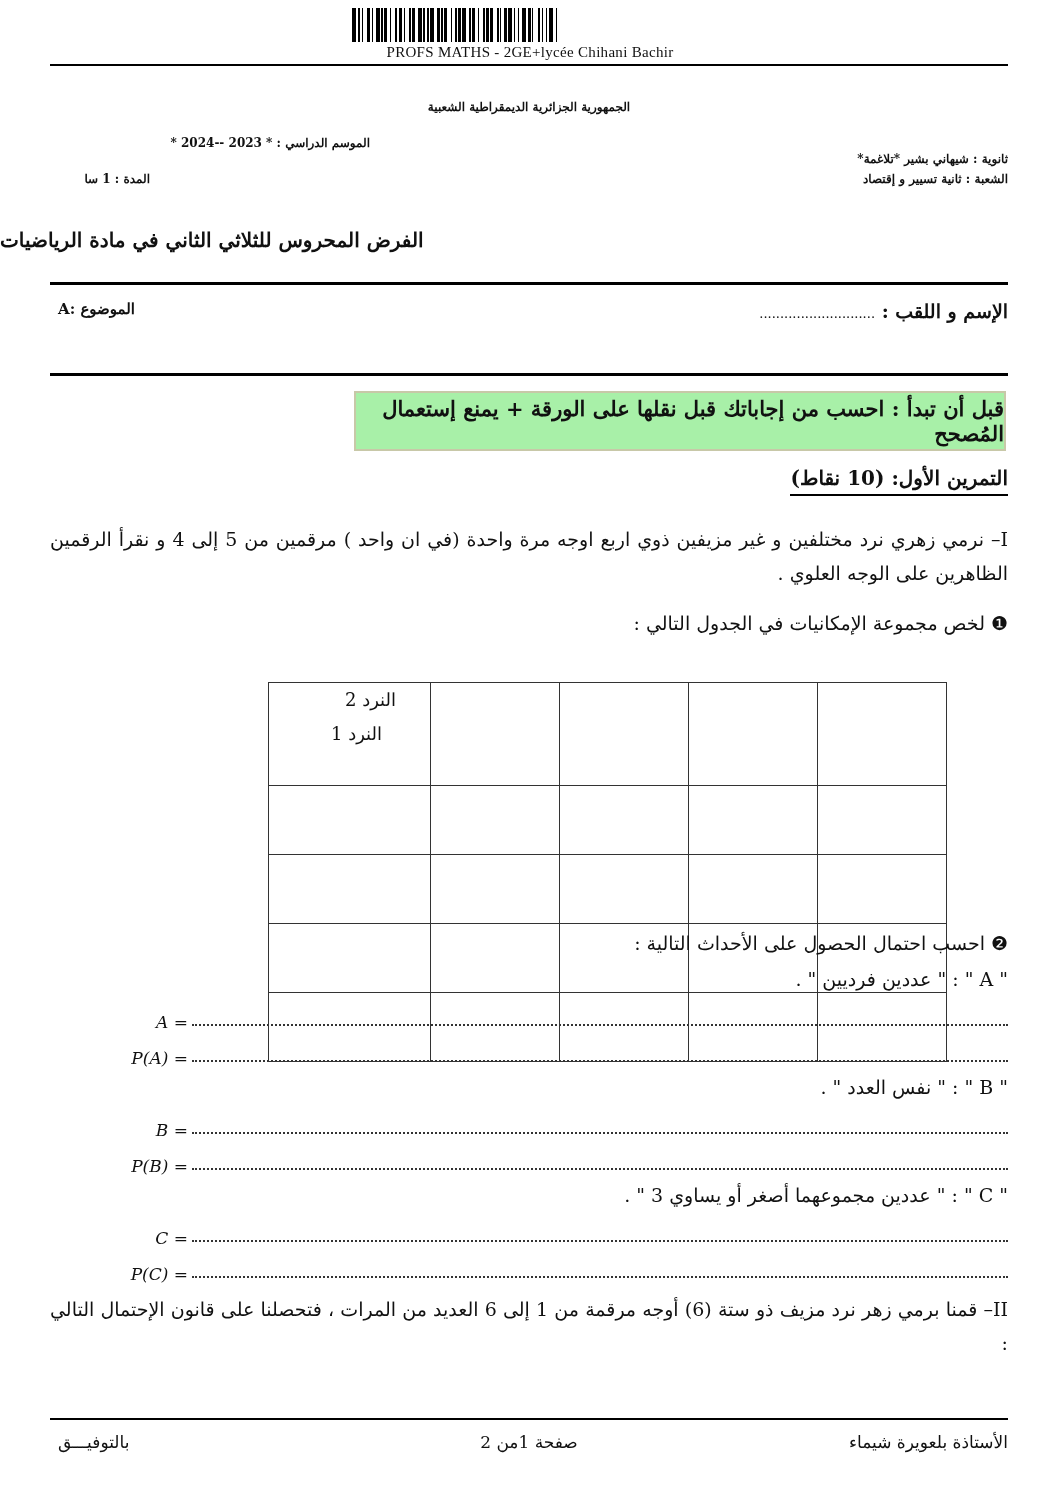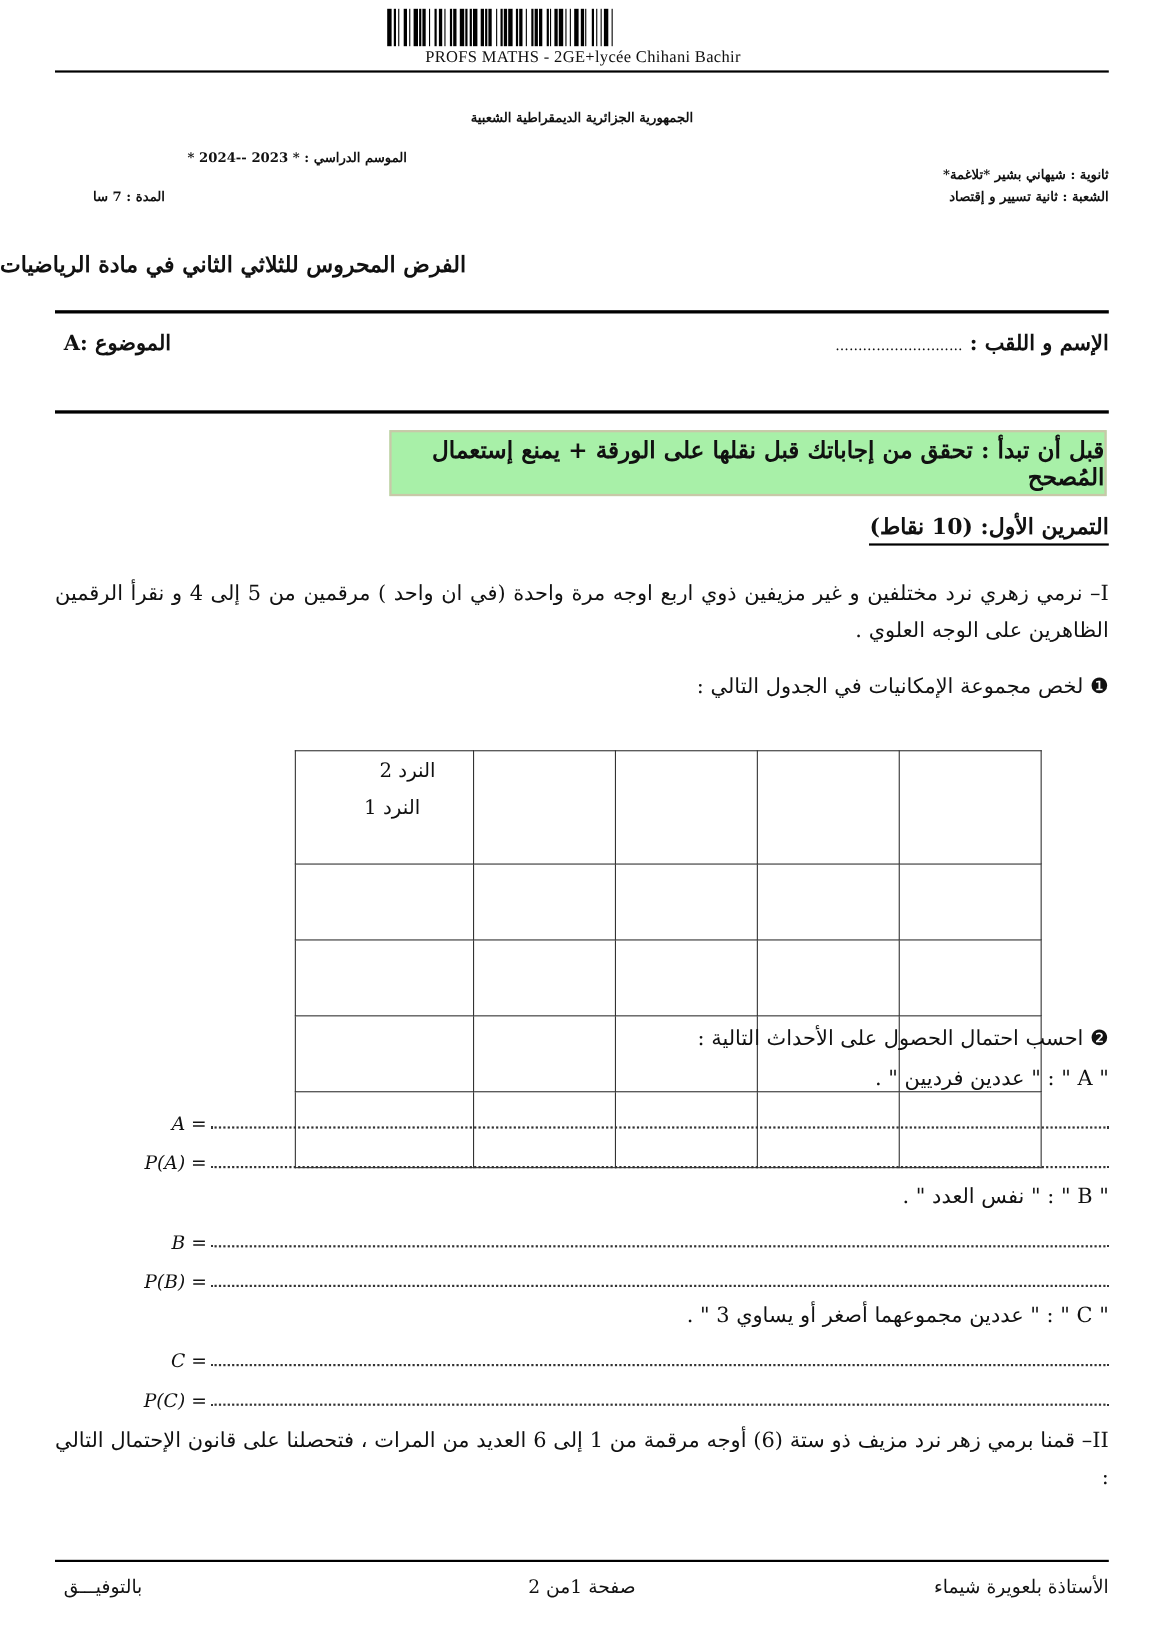--- a/index.html
+++ b/index.html
@@ -139,35 +139,35 @@
     <span style="width: 1.4px;"></span>
     <span style="width: 2.8px; background: transparent;"></span>
   </div>
 <div class="abs barcode-caption">PROFS MATHS - 2GE+lycée Chihani Bachir</div>
 <div class="abs rule" style="top:64px;height:2px;"></div>
 
 <div class="abs rtl ar bold hdr" style="left:0;width:1058px;top:100px;text-align:center;">الجمهورية الجزائرية الديمقراطية الشعبية</div>
 <div class="abs rtl ar bold hdr" style="right:50px;top:152px;">ثانوية : شيهاني بشير *تلاغمة*</div>
 <div class="abs rtl ar bold hdr" style="left:50px;top:136px;width:320px;text-align:right;">الموسم الدراسي : * 2023 --2024 *</div>
 <div class="abs rtl ar bold hdr" style="right:50px;top:172px;">الشعبة : ثانية تسيير و إقتصاد</div>
-<div class="abs rtl ar bold hdr" style="left:50px;top:172px;width:100px;text-align:right;">المدة : 7 سا</div>
+<div class="abs rtl ar bold hdr" style="left:50px;top:172px;width:100px;text-align:right;">المدة : 1 سا</div>
 <div class="abs rtl ar bold" style="left:0;width:1058px;top:228px;text-align:left;font-size:20px;">الفرض المحروس للثلاثي الثاني في مادة الرياضيات</div>
 
 <div class="abs rule" style="top:282px;height:3px;"></div>
 
 <div class="abs rtl ar bold" style="right:50px;top:300px;font-size:19px;">
   <span>الإسم و اللقب :</span>
   <span style="font-weight:normal;font-size:13px;">............................</span>
 </div>
-<div class="abs rtl ar bold" style="left:58px;top:300px;font-size:19px;">الموضوع :A</div>
+<div class="abs rtl ar bold" style="left:58px;top:300px;font-size:15px;">الموضوع :A</div>
 
 <div class="abs rule" style="top:373px;height:3px;"></div>
 
 <div class="abs notice rtl ar bold">
-  <span>قبل أن تبدأ : تحقق من إجاباتك قبل نقلها على الورقة + يمنع إستعمال المُصحح</span>
+  <span>قبل أن تبدأ : احسب من إجاباتك قبل نقلها على الورقة + يمنع إستعمال المُصحح</span>
 </div>
 
 <div class="abs ex-title rtl ar">التمرين الأول: (10 نقاط)</div>
 
 <div class="abs para rtl ar" style="top:522px;">I– نرمي زهري نرد مختلفين و غير مزيفين ذوي اربع اوجه مرة واحدة (في ان واحد ) مرقمين من 5 إلى 4 و نقرأ الرقمين الظاهرين على الوجه العلوي .</div>
 
 <div class="abs rtl ar" style="right:50px;top:612px;font-size:19px;">❶ لخص مجموعة الإمكانيات في الجدول التالي :</div>
 
 <table class="abs grid">
   <tbody id="grid-body">

